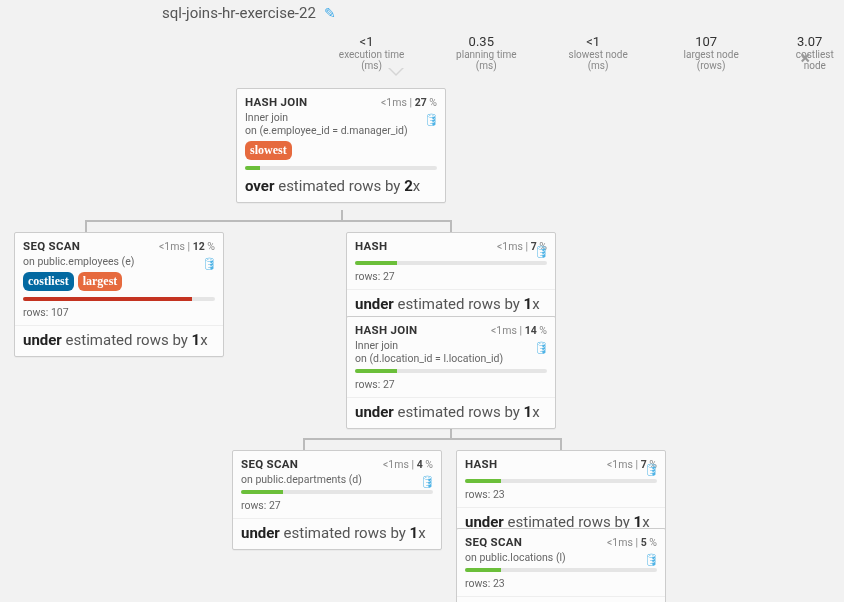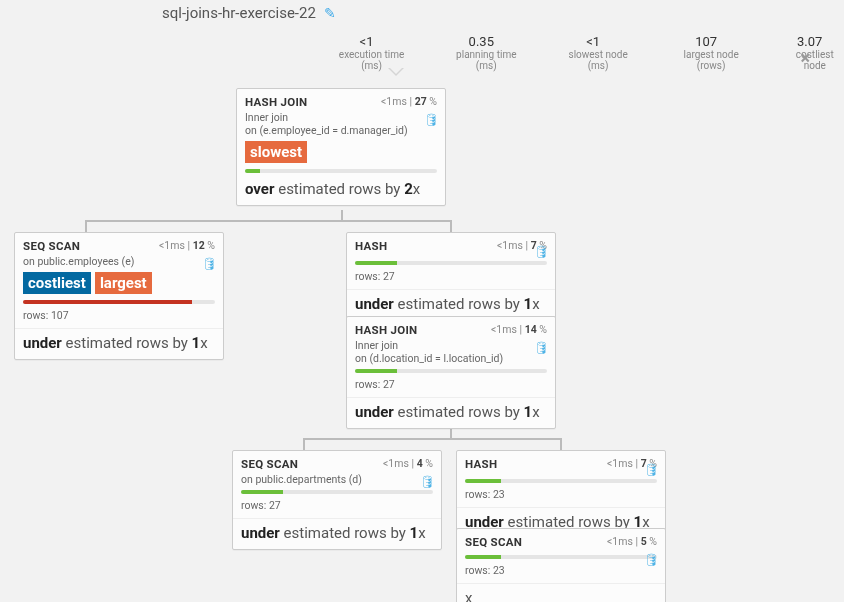--- a/index.html
+++ b/index.html
@@ -82,21 +82,21 @@
     position: absolute;
     width: 210px;
     background: #fcfcfc;
     border: 1px solid #ccc;
     border-radius: 2px;
     box-shadow: 0 1px 0 rgba(0,0,0,0.03);
   }
   .node .hdr {
     display: flex;
     justify-content: space-between;
-    align-items: flex-start;
+    align-items: flex-end;
     padding: 6px 8px 2px 8px;
   }
   .node .hdr-title {
     font-weight: 700;
     font-size: 11.5px;
     color: #333;
     letter-spacing: 0.3px;
   }
   .node .hdr-meta {
     font-size: 10.5px;
@@ -119,25 +119,26 @@
   .node .sub .line1 { }
   .node .sub .line2 { }
   .badges {
     padding: 0 8px 6px 8px;
     display: flex;
     gap: 4px;
   }
   .badge {
     display: inline-block;
     color: #fff;
-    font-size: 15px;
+    font-size: 12px;
     font-weight: 700;
     padding: 2px 5px;
-    border-radius: 0;
+    border-radius: 6px;
     background: #e66a3e;
+    font-family: Liberation Serif, serif;
   }
   .badge.red { background: #0369a1; }
   .bar-row {
     padding: 0 8px 2px 8px;
   }
   .bar-track {
     height: 4px;
     background: #e5e5e5;
     border-radius: 2px;
     overflow: hidden;
@@ -321,20 +322,21 @@
   <div class="rows-line">rows: 23</div>
   <div class="est-line"><b>under</b><span> estimated rows by </span><b>1</b>x</div>
 </div>
 
 <div class="node" style="left:456px; top:528px;">
   <div class="hdr">
     <span class="hdr-title">SEQ SCAN</span>
     <span class="hdr-meta"><span>&lt;1</span>ms | <b><span>5</span></b> %</span>
   </div>
   <div class="sub">
+    <div class="line1">on public.locations (l)</div>
     <span class="db-icon">🛢</span>
   </div>
   <div class="bar-row">
       <div class="bar-track">
         <div class="bar-fill" style="width:19%;"></div>
       </div>
     </div>
   <div class="rows-line">rows: 23</div>
   <div class="est-line">x</div>
 </div>

